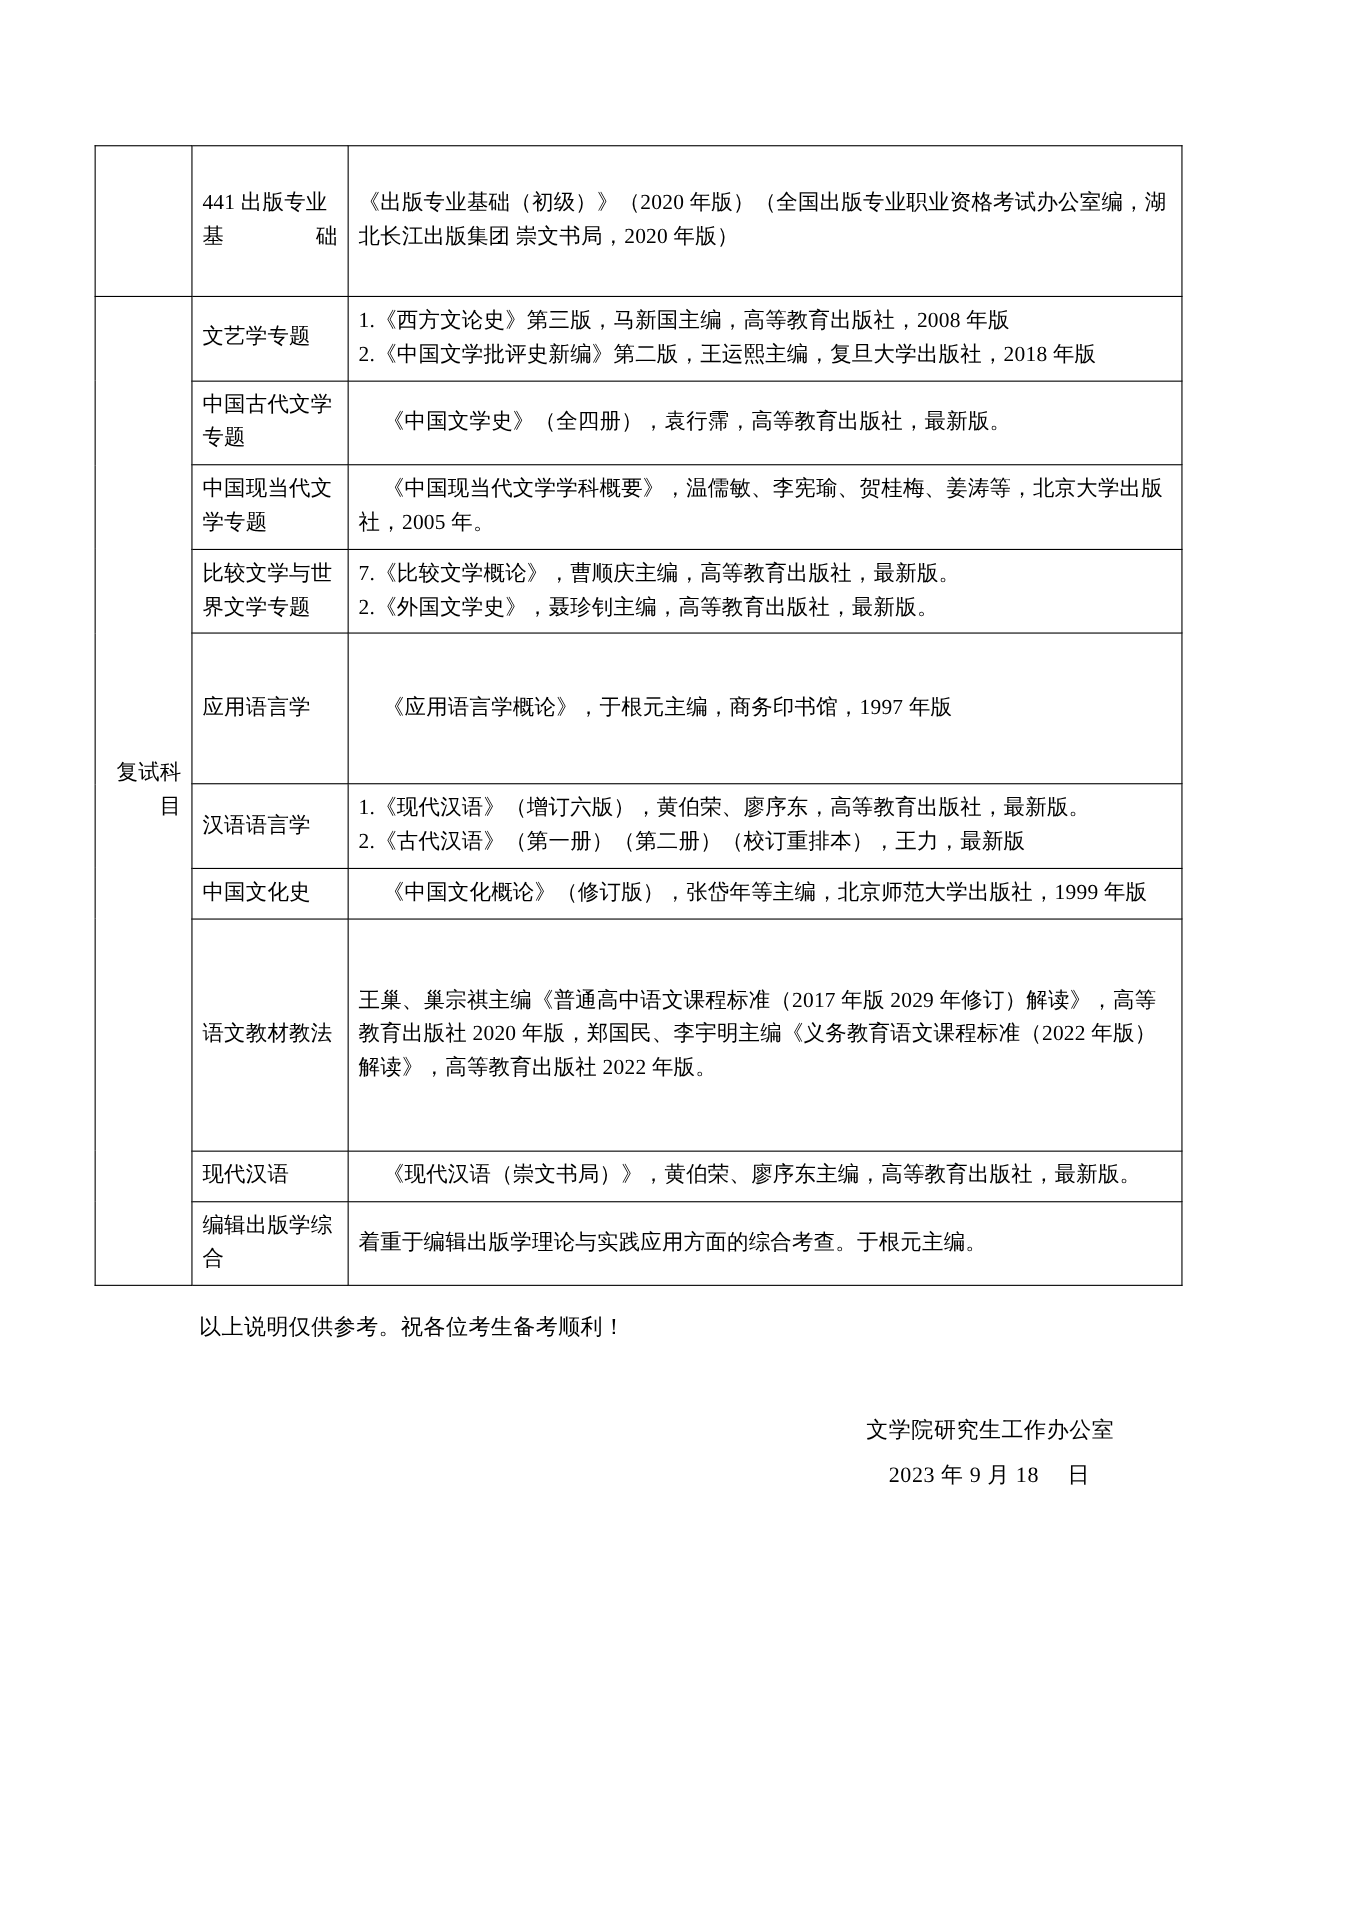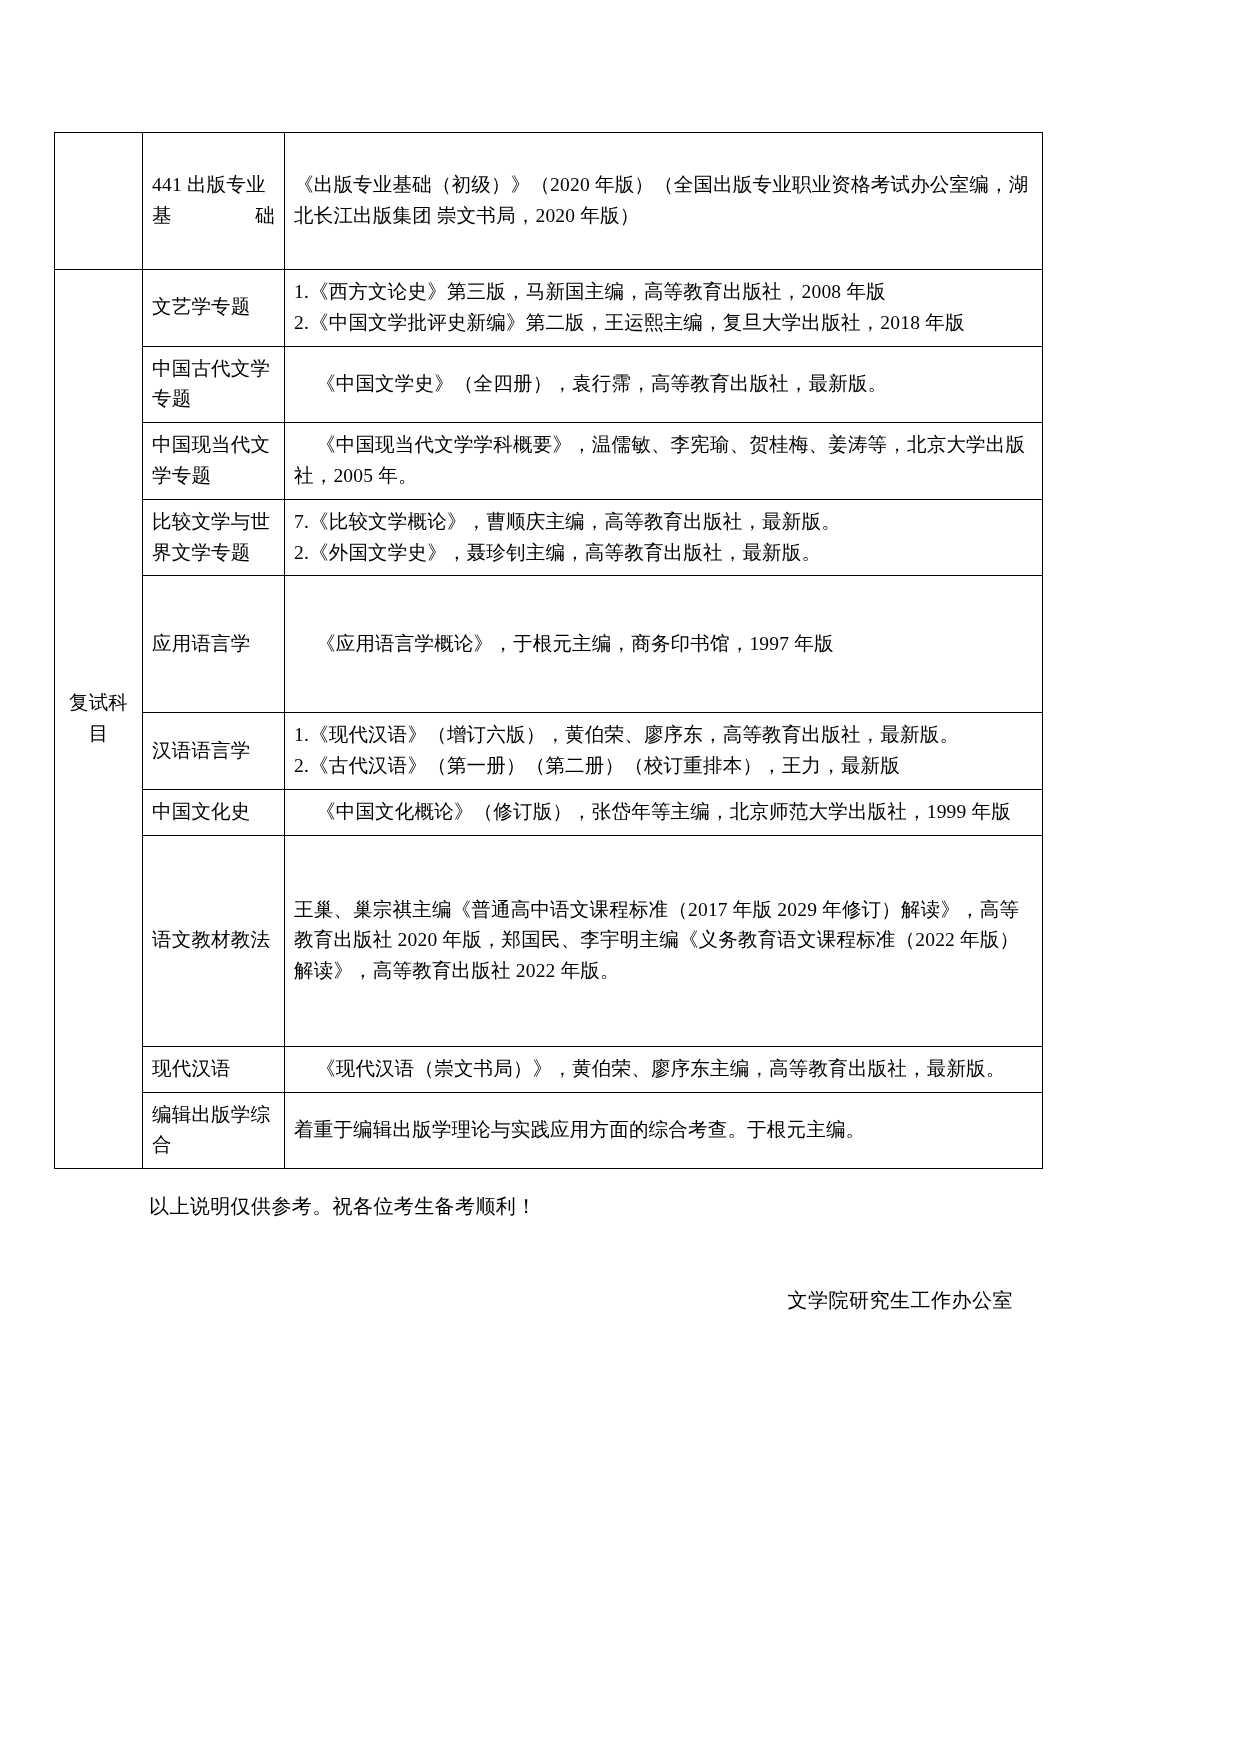--- a/index.html
+++ b/index.html
@@ -15,21 +15,21 @@
     position: relative;
     overflow: hidden;
   }
   .page {
     position: absolute;
     left: 0;
     top: 0;
     width: 1240px;
     height: 1471px;
     box-sizing: border-box;
-    padding: 132px 135px 0 54px;
+    padding: 132px 135px 0 86px;
     border-radius: 27px;
   }
 
   table.subject-table {
     width: 988px;
     border-collapse: collapse;
     table-layout: fixed;
     margin: 0;
   }
   table.subject-table td {
@@ -39,21 +39,21 @@
     font-size: 19.5px;
     line-height: 1.58;
     letter-spacing: 0.2px;
   }
 
   col.c-group  { width: 88px; }
   col.c-name   { width: 142px; }
   col.c-books  { width: 758px; }
 
   td.group-cell {
-    text-align: center;
+    text-align: right;
     vertical-align: middle;
     padding-left: 14px;
     font-size: 19.5px;
     line-height: 1.62;
   }
   td.name-cell {
     text-align: left;
     padding-left: 11px;
     padding-right: 4px;
     font-size: 19.5px;
@@ -177,15 +177,16 @@
         <td class="books-cell">着重于编辑出版学理论与实践应用方面的综合考查。于根元主编。</td>
       </tr>
 
     </tbody>
   </table>
 
   <div class="closing-note">以上说明仅供参考。祝各位考生备考顺利！</div>
 
   <div class="signature-block">
     <div>文学院研究生工作办公室</div>
+    <div class="signature-date nowrap">2023 年 9 月 18 　日</div>
   </div>
 
 </div>
 
 </body></html>

